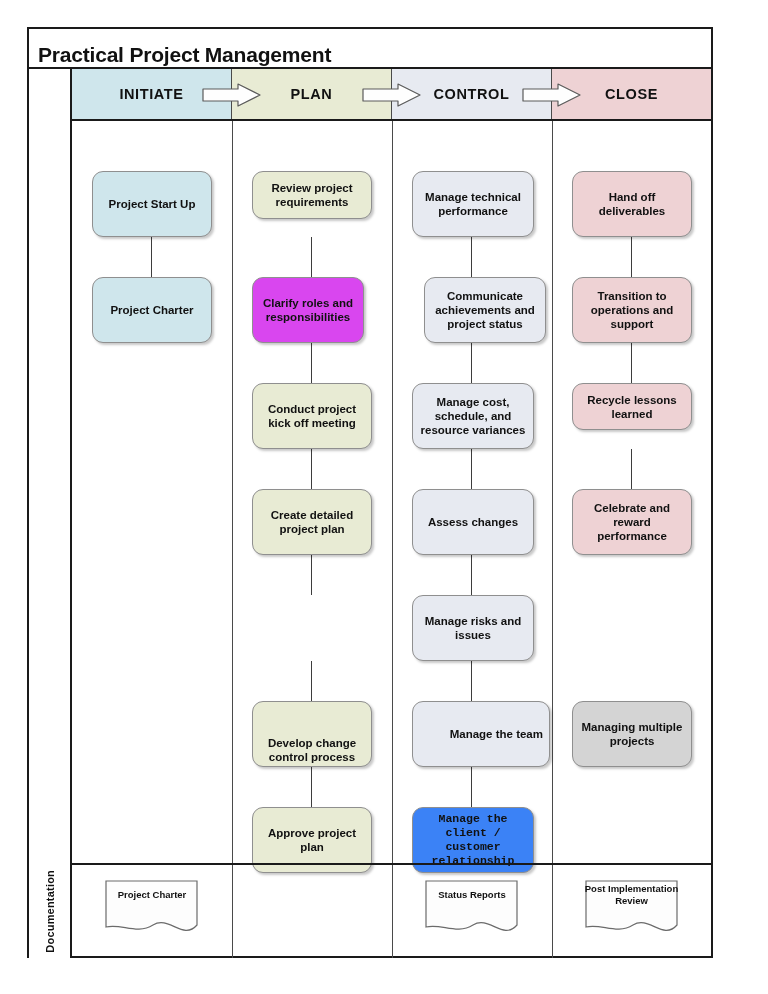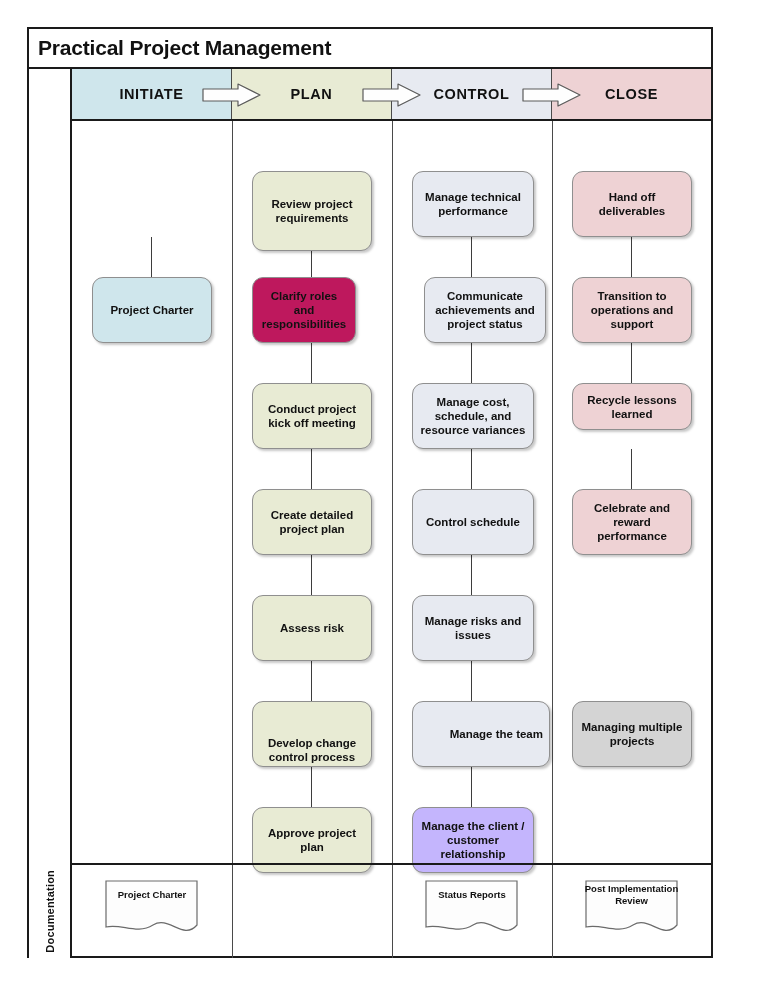--- a/index.html
+++ b/index.html
@@ -34,21 +34,21 @@
   
   .title-bar {
     position: absolute;
     left: 0px;
     top: 0px;
     width: 682px;
     height: 40px;
     border-bottom: 2px solid #1a1a1a;
     box-sizing: border-box;
     display: flex;
-    align-items: center;
+    align-items: flex-end;
     background: #ffffff;
   }
   .title-text {
     font-size: 21px;
     font-weight: bold;
     color: #111111;
     letter-spacing: -0.2px;
     padding-left: 9px;
     white-space: nowrap;
   }
@@ -264,47 +264,47 @@
 
     <div class="body-area">
 
       <div class="col-div" style="left:160px;"></div>
       <div class="col-div" style="left:320px;"></div>
       <div class="col-div" style="left:480px;"></div>
 
       <div class="phase-col" style="left:0px; width:160px;">
         <div class="connector" style="left:79px; top:116px; height:40px;"></div>
 
+        <div class="task-box" style="left:20px; top:50px; width:120px; height:66px; background:#cfe6ec;">
+          <span class="task-label">Project Start Up</span>
+        </div>
         <div class="task-box" style="left:20px; top:156px; width:120px; height:66px; background:#cfe6ec;">
           <span class="task-label">Project Charter</span>
         </div>
       </div>
 
       <div class="phase-col" style="left:160px; width:160px;">
         <div class="connector" style="left:79px; top:116px; height:40px;"></div>
         <div class="connector" style="left:79px; top:222px; height:40px;"></div>
         <div class="connector" style="left:79px; top:328px; height:40px;"></div>
         <div class="connector" style="left:79px; top:434px; height:40px;"></div>
         <div class="connector" style="left:79px; top:540px; height:40px;"></div>
         <div class="connector" style="left:79px; top:646px; height:40px;"></div>
 
-        <div class="task-box" style="left:20px; top:50px; width:120px; height:80px; background:#e8ebd4;">
+        <div class="task-box" style="left:20px; top:50px; width:120px; height:48px; background:#e8ebd4;">
           <span class="task-label">Review project requirements</span>
         </div>
-        <div class="task-box" style="left:20px; top:156px; width:104px; height:66px; background:#be185d;">
+        <div class="task-box" style="left:20px; top:156px; width:112px; height:66px; background:#d946ef;">
           <span class="task-label">Clarify roles and responsibilities</span>
         </div>
         <div class="task-box" style="left:20px; top:262px; width:120px; height:66px; background:#e8ebd4;">
           <span class="task-label">Conduct project kick off meeting</span>
         </div>
         <div class="task-box" style="left:20px; top:368px; width:120px; height:66px; background:#e8ebd4;">
           <span class="task-label">Create detailed project plan</span>
-        </div>
-        <div class="task-box" style="left:20px; top:474px; width:120px; height:66px; background:#e8ebd4;">
-          <span class="task-label">Assess risk</span>
         </div>
         <div class="task-box" style="left:20px; top:580px; width:120px; height:66px; background:#e8ebd4;align-items:flex-end;">
           <span class="task-label">Develop change control process</span>
         </div>
         <div class="task-box" style="left:20px; top:686px; width:120px; height:66px; background:#e8ebd4;">
           <span class="task-label">Approve project plan</span>
         </div>
       </div>
 
       <div class="phase-col" style="left:320px; width:160px;">
@@ -318,29 +318,29 @@
         <div class="task-box" style="left:20px; top:50px; width:122px; height:66px; background:#e7eaf1;">
           <span class="task-label">Manage technical performance</span>
         </div>
         <div class="task-box" style="left:20px; top:156px; width:122px; height:66px; background:#e7eaf1;margin-left:12px;">
           <span class="task-label">Communicate achievements and project status</span>
         </div>
         <div class="task-box" style="left:20px; top:262px; width:122px; height:66px; background:#e7eaf1;">
           <span class="task-label">Manage cost, schedule, and resource variances</span>
         </div>
         <div class="task-box" style="left:20px; top:368px; width:122px; height:66px; background:#e7eaf1;">
-          <span class="task-label">Control schedule</span>
+          <span class="task-label">Assess changes</span>
         </div>
         <div class="task-box" style="left:20px; top:474px; width:122px; height:66px; background:#e7eaf1;">
           <span class="task-label">Manage risks and issues</span>
         </div>
         <div class="task-box" style="left:20px; top:580px; width:138px; height:66px; background:#e7eaf1;justify-content:flex-end;">
           <span class="task-label">Manage the team</span>
         </div>
-        <div class="task-box" style="left:20px; top:686px; width:122px; height:66px; background:#c4b5fd;">
+        <div class="task-box" style="left:20px; top:686px; width:122px; height:66px; background:#3b82f6;font-family:Liberation Mono, monospace;">
           <span class="task-label">Manage the client / customer relationship</span>
         </div>
       </div>
 
       <div class="phase-col" style="left:480px; width:159px;">
         <div class="connector" style="left:79px; top:116px; height:40px;"></div>
         <div class="connector" style="left:79px; top:222px; height:40px;"></div>
         <div class="connector" style="left:79px; top:328px; height:40px;"></div>
 
         <div class="task-box" style="left:20px; top:50px; width:120px; height:66px; background:#eed2d4;align-items:center;">

